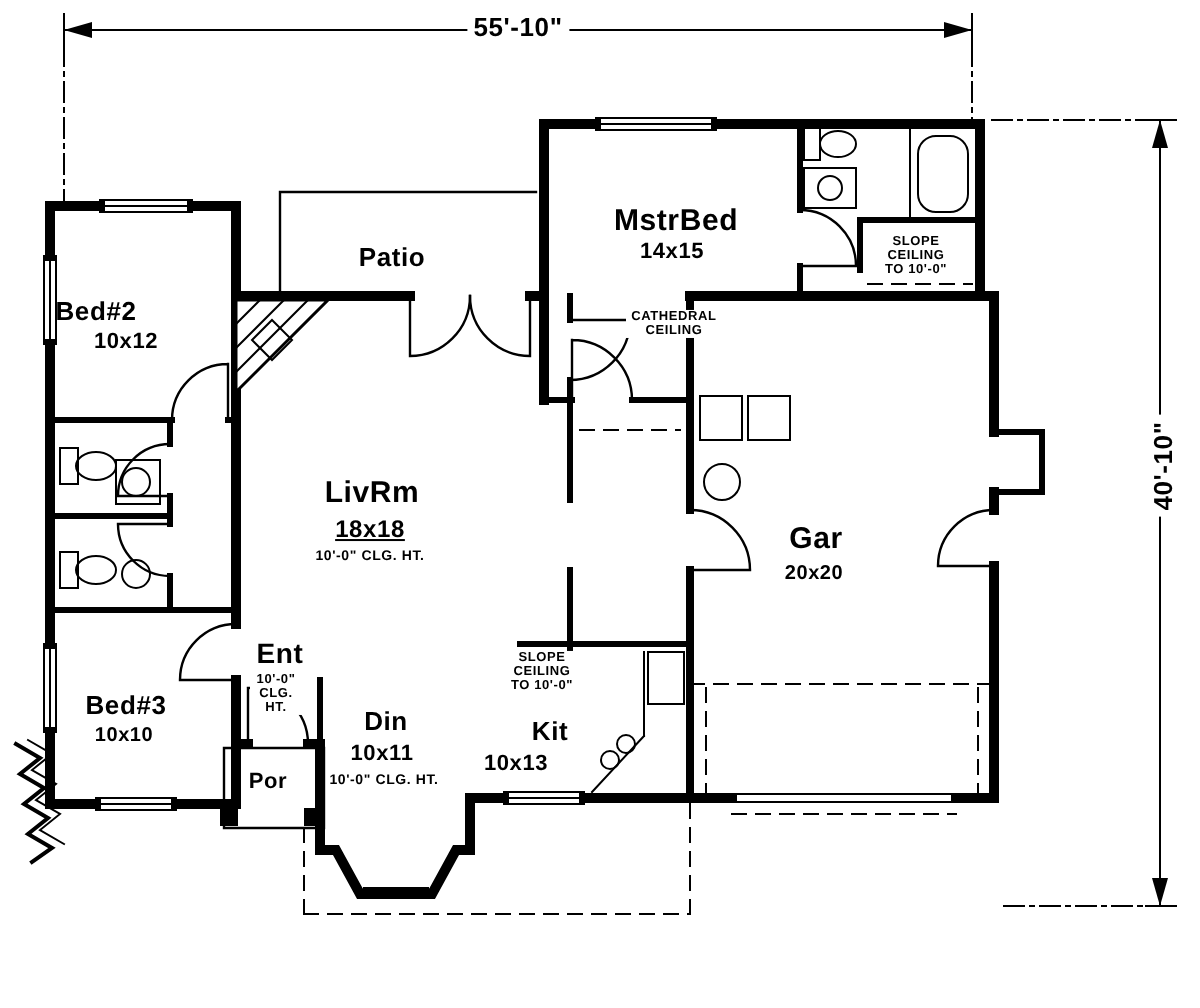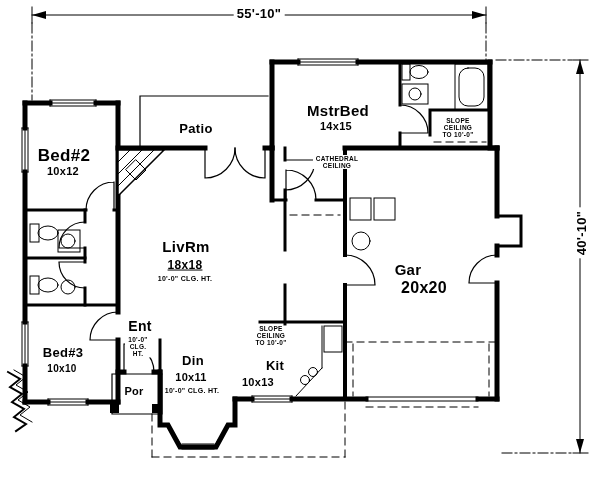--- a/index.html
+++ b/index.html
@@ -157,29 +157,29 @@
   <div class="lbl dim" style="left:259px;top:14px;font-size:13px;">55'-10"</div>
   <div class="lbl dim dim-v" style="left:582px;top:233px;font-size:13px;">40'-10"</div>
 
   <div class="lbl" style="left:196px;top:118px;font-size:13px;margin-top:11px;">Patio</div>
 
   <div class="lbl" style="left:338px;top:111px;font-size:15px;">MstrBed</div>
   <div class="lbl" style="left:336px;top:127px;font-size:11px;">14x15</div>
   <div class="lbl note" style="left:337px;top:162px;font-size:6.5px;width:48px;">CATHEDRAL CEILING</div>
   <div class="lbl note" style="left:458px;top:128px;font-size:6.5px;width:36px;">SLOPE CEILING TO 10'-0"</div>
 
-  <div class="lbl" style="left:64px;top:156px;font-size:17px;text-align:center;">Bed#2</div>
+  <div class="lbl" style="left:48px;top:156px;font-size:13px;text-align:center;">Bed#2</div>
   <div class="lbl" style="left:63px;top:172px;font-size:11px;">10x12</div>
 
   <div class="lbl" style="left:186px;top:247px;font-size:15px;">LivRm</div>
   <div class="lbl" style="left:185px;top:265px;font-size:12px;text-decoration:underline;">18x18</div>
   <div class="lbl" style="left:185px;top:279px;font-size:7px;">10'-0" CLG. HT.</div>
 
   <div class="lbl" style="left:408px;top:270px;font-size:15px;">Gar</div>
-  <div class="lbl" style="left:424px;top:288px;font-size:16px;">20x20</div>
+  <div class="lbl" style="left:407px;top:288px;font-size:10px;">20x20</div>
 
   <div class="lbl" style="left:63px;top:353px;font-size:13px;">Bed#3</div>
   <div class="lbl" style="left:62px;top:369px;font-size:10px;">10x10</div>
 
   <div class="lbl" style="left:140px;top:327px;font-size:14px;">Ent</div>
   <div class="lbl note" style="left:138px;top:347px;font-size:6.5px;width:26px;">10'-0" CLG. HT.</div>
 
   <div class="lbl note" style="left:271px;top:336px;font-size:6.5px;width:36px;">SLOPE CEILING TO 10'-0"</div>
 
   <div class="lbl" style="left:193px;top:361px;font-size:13px;">Din</div>

